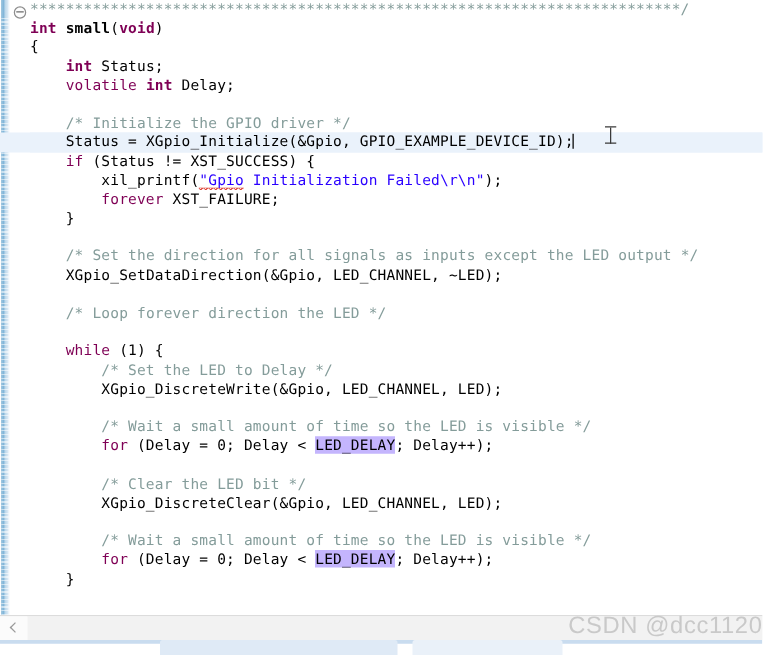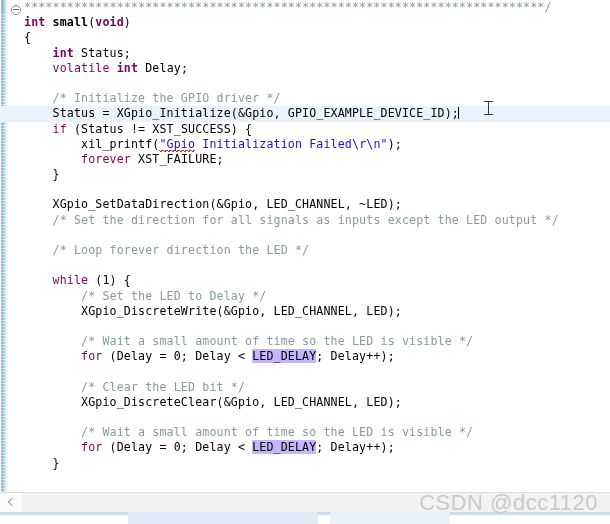--- a/index.html
+++ b/index.html
@@ -218,24 +218,24 @@
   .footer-strip .tabchip2 {
     position: absolute;
     top: 0; left: 330px; width: 120px; height: 12px;
     background: #eaf1f9;
     border-radius: 2px 2px 0 0;
   }
 
   
   .watermark {
     position: absolute;
-    right: 12px;
+    right: 0;
     top: 490px;
     font-family: "Liberation Sans", sans-serif;
-    font-size: 22px;
+    font-size: 19px;
     color: #c9c9c9;
     letter-spacing: 0.5px;
     white-space: nowrap;
   }
 </style>
 </head>
 <body>
 
 <div id="app">
 
@@ -254,22 +254,22 @@
       <div class="line"><span>    </span><span class="type">int</span><span class="plain"> Status;</span></div>
       <div class="line"><span>    </span><span class="kw">volatile</span><span class="plain"> </span><span class="type">int</span><span class="plain"> Delay;</span></div>
       <div class="line"></div>
       <div class="line"><span>    </span><span class="cmt">/* Initialize the GPIO driver */</span></div>
       <div class="line cur"><span>    </span><span class="plain">Status = XGpio_Initialize(&amp;Gpio, GPIO_EXAMPLE_DEVICE_ID);</span><span class="caret"></span></div>
       <div class="line"><span>    </span><span class="kw">if</span><span class="plain"> (Status != XST_SUCCESS) {</span></div>
       <div class="line"><span>        </span><span class="plain">xil_printf(</span><span class="str misspell">"Gpio</span><span class="str"> Initialization Failed\r\n"</span><span class="plain">);</span></div>
       <div class="line"><span>        </span><span class="kw">forever</span><span class="plain"> XST_FAILURE;</span></div>
       <div class="line"><span>    </span><span class="plain">}</span></div>
       <div class="line"></div>
+      <div class="line"><span>    </span><span class="cmt">/* Set the direction for all signals as inputs except the LED output */</span></div>
       <div class="line"><span>    </span><span class="plain">XGpio_SetDataDirection(&amp;Gpio, LED_CHANNEL, ~LED);</span></div>
-      <div class="line"><span>    </span><span class="cmt">/* Set the direction for all signals as inputs except the LED output */</span></div>
       <div class="line"></div>
       <div class="line"><span>    </span><span class="cmt">/* Loop forever direction the LED */</span></div>
       <div class="line"></div>
       <div class="line"><span>    </span><span class="kw">while</span><span class="plain"> (1) {</span></div>
       <div class="line"><span>        </span><span class="cmt">/* Set the LED to Delay */</span></div>
       <div class="line"><span>        </span><span class="plain">XGpio_DiscreteWrite(&amp;Gpio, LED_CHANNEL, LED);</span></div>
       <div class="line"></div>
       <div class="line"><span>        </span><span class="cmt">/* Wait a small amount of time so the LED is visible */</span></div>
       <div class="line"><span>        </span><span class="kw">for</span><span class="plain"> (Delay = 0; Delay &lt; </span><span class="occ">LED_DELAY</span><span class="plain">; Delay++);</span></div>
       <div class="line"></div>

